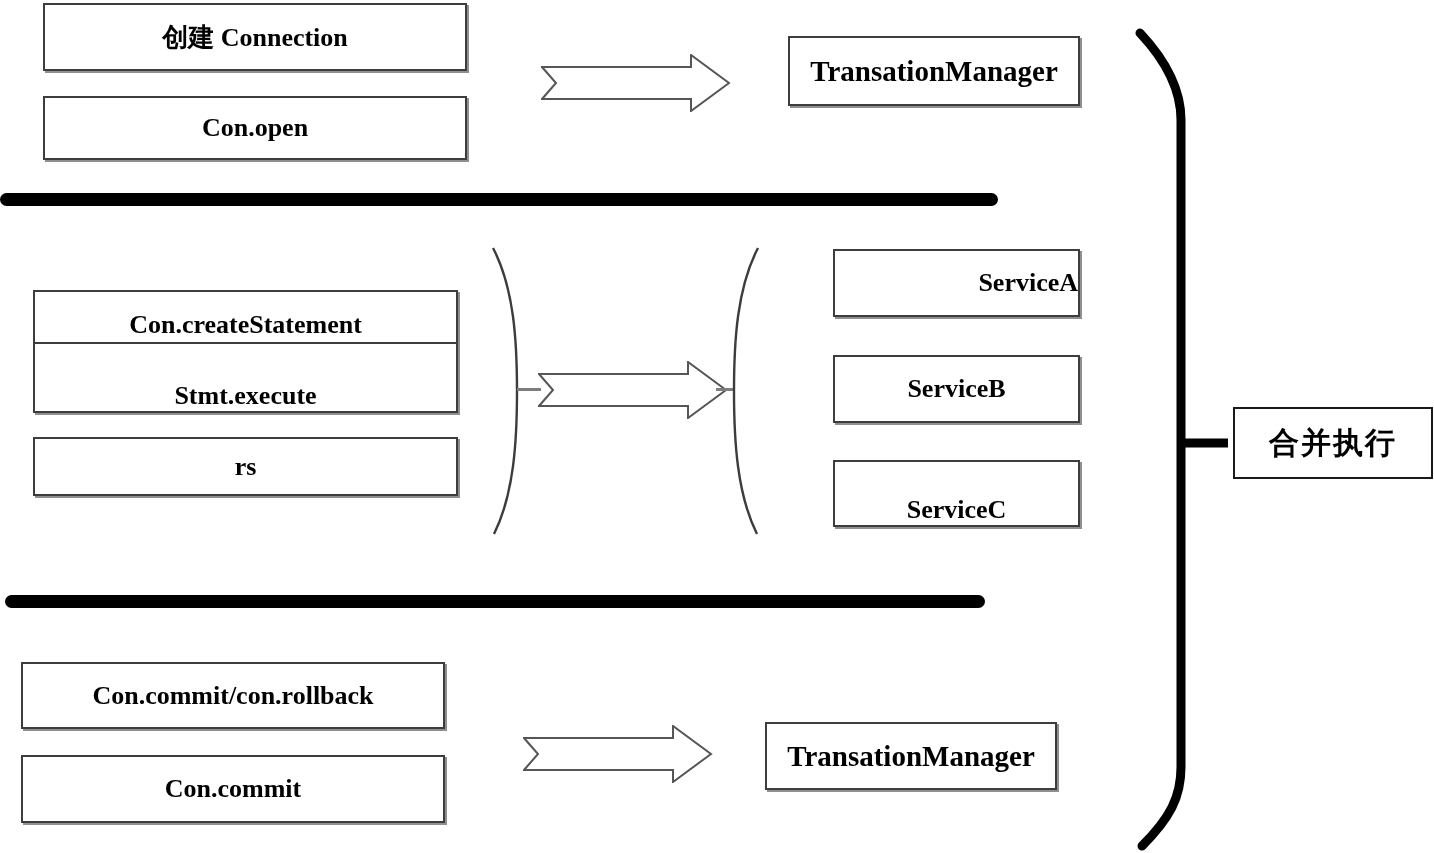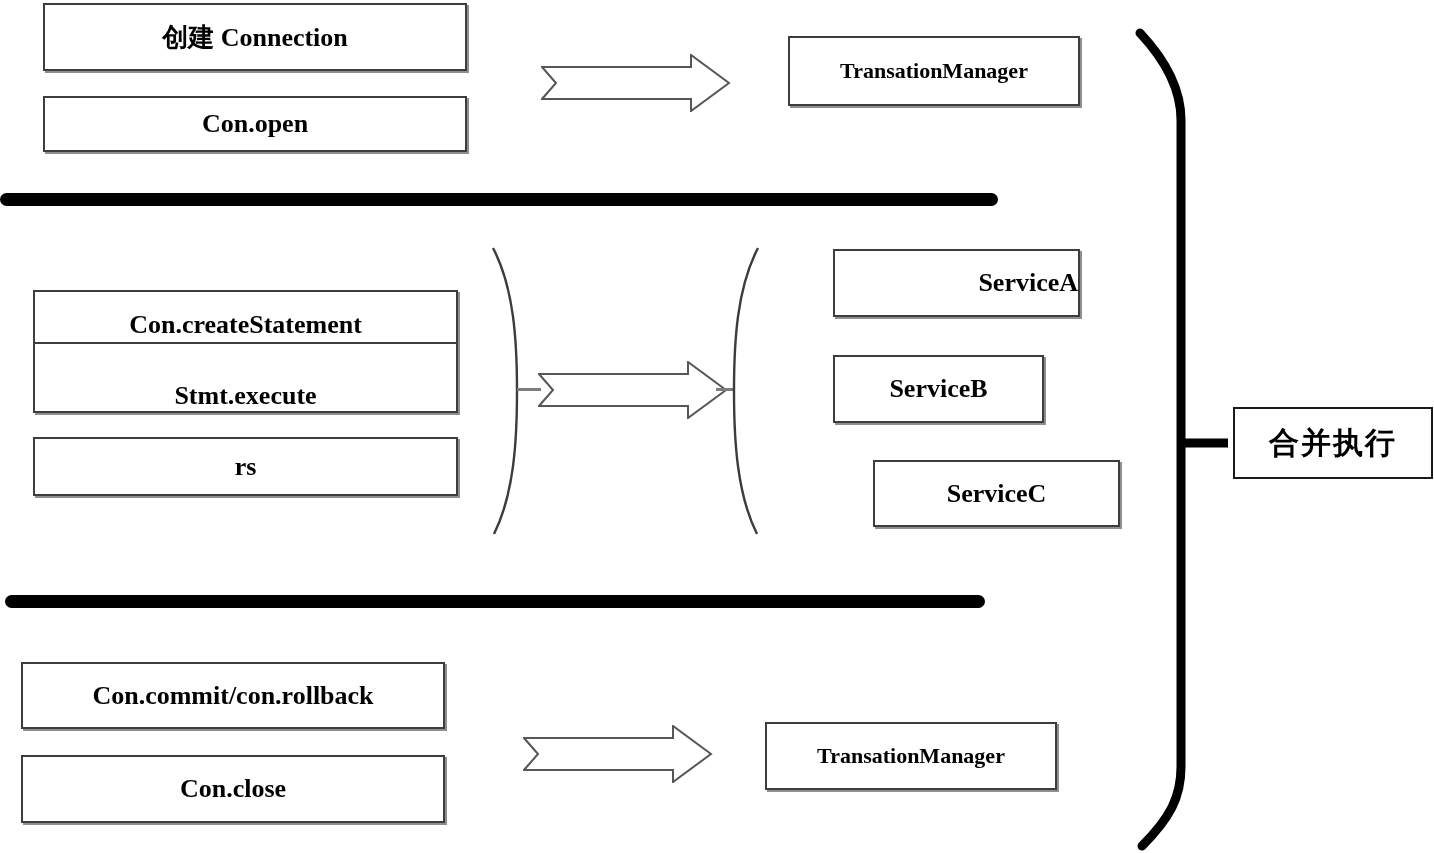--- a/index.html
+++ b/index.html
@@ -14,21 +14,21 @@
     position:absolute;
     background:#ffffff;
     border:2px solid #3d3d3d;
     box-shadow:2px 2px 0 #8f8f8f;
     display:flex;align-items:center;justify-content:center;
     text-align:center;
     font-weight:bold;color:#000;
     font-size:26px;
     box-sizing:border-box;
   }
-  .fbox.tm{font-size:22px;font-family:Liberation Serif, serif;}
+  .fbox.tm{font-size:29px;font-family:Liberation Serif, serif;}
   .fbox.summary{
     font-size:30px;
     font-family:"Liberation Sans","DejaVu Sans",sans-serif;
     box-shadow:none;
     border-color:#1a1a1a;
     letter-spacing:2px;
   }
   .divider{
     position:absolute;height:13px;background:#000;border-radius:7px;
   }
@@ -38,21 +38,21 @@
   .shape{position:absolute;}
 </style>
 </head>
 <body>
 
 <div id="canvas">
 
   <div class="fbox" style="left:43px;top:3px;width:424px;height:68px;">
     <span>创建 Connection</span>
   </div>
-  <div class="fbox" style="left:43px;top:96px;width:424px;height:56px;">
+  <div class="fbox" style="left:43px;top:96px;width:424px;height:64px;">
     <span>Con.open</span>
   </div>
 
   <svg class="shape" style="left:541px;top:54px;" width="190" height="58" viewBox="0 0 190 58">
     <polygon points="1,13 150,13 150,1 188,29 150,57 150,45 1,45 15,29" fill="#ffffff" stroke="#565656" stroke-width="2"></polygon>
   </svg>
 
   <div class="fbox tm" style="left:788px;top:36px;width:292px;height:70px;">
     <span>TransationManager</span>
   </div>
@@ -81,34 +81,34 @@
 
   <div class="tick" style="left:716px;top:388px;width:19px;"></div>
 
   <svg class="shape" style="left:731px;top:246px;" width="30" height="290" viewBox="0 0 30 290">
     <path d="M27,2 C6,42 3,95 3,145 C3,195 6,248 26,288" fill="none" stroke="#3c3c3c" stroke-width="2.4"></path>
   </svg>
 
   <div class="fbox" style="left:833px;top:249px;width:247px;height:68px;justify-content:flex-end;">
     <span>ServiceA</span>
   </div>
-  <div class="fbox" style="left:833px;top:355px;width:211px;height:68px;">
+  <div class="fbox" style="left:833px;top:355px;width:247px;height:68px;">
     <span>ServiceB</span>
   </div>
-  <div class="fbox" style="left:873px;top:460px;width:247px;height:67px;">
+  <div class="fbox" style="left:833px;top:460px;width:247px;height:67px;align-items:flex-end;">
     <span>ServiceC</span>
   </div>
 
   <div class="divider" style="left:5px;top:595px;width:980px;"></div>
 
   <div class="fbox" style="left:21px;top:662px;width:424px;height:67px;">
     <span>Con.commit/con.rollback</span>
   </div>
   <div class="fbox" style="left:21px;top:755px;width:424px;height:68px;">
-    <span>Con.close</span>
+    <span>Con.commit</span>
   </div>
 
   <svg class="shape" style="left:523px;top:725px;" width="190" height="58" viewBox="0 0 190 58">
     <polygon points="1,13 150,13 150,1 188,29 150,57 150,45 1,45 15,29" fill="#ffffff" stroke="#565656" stroke-width="2"></polygon>
   </svg>
 
   <div class="fbox tm" style="left:765px;top:722px;width:292px;height:68px;">
     <span>TransationManager</span>
   </div>
 

